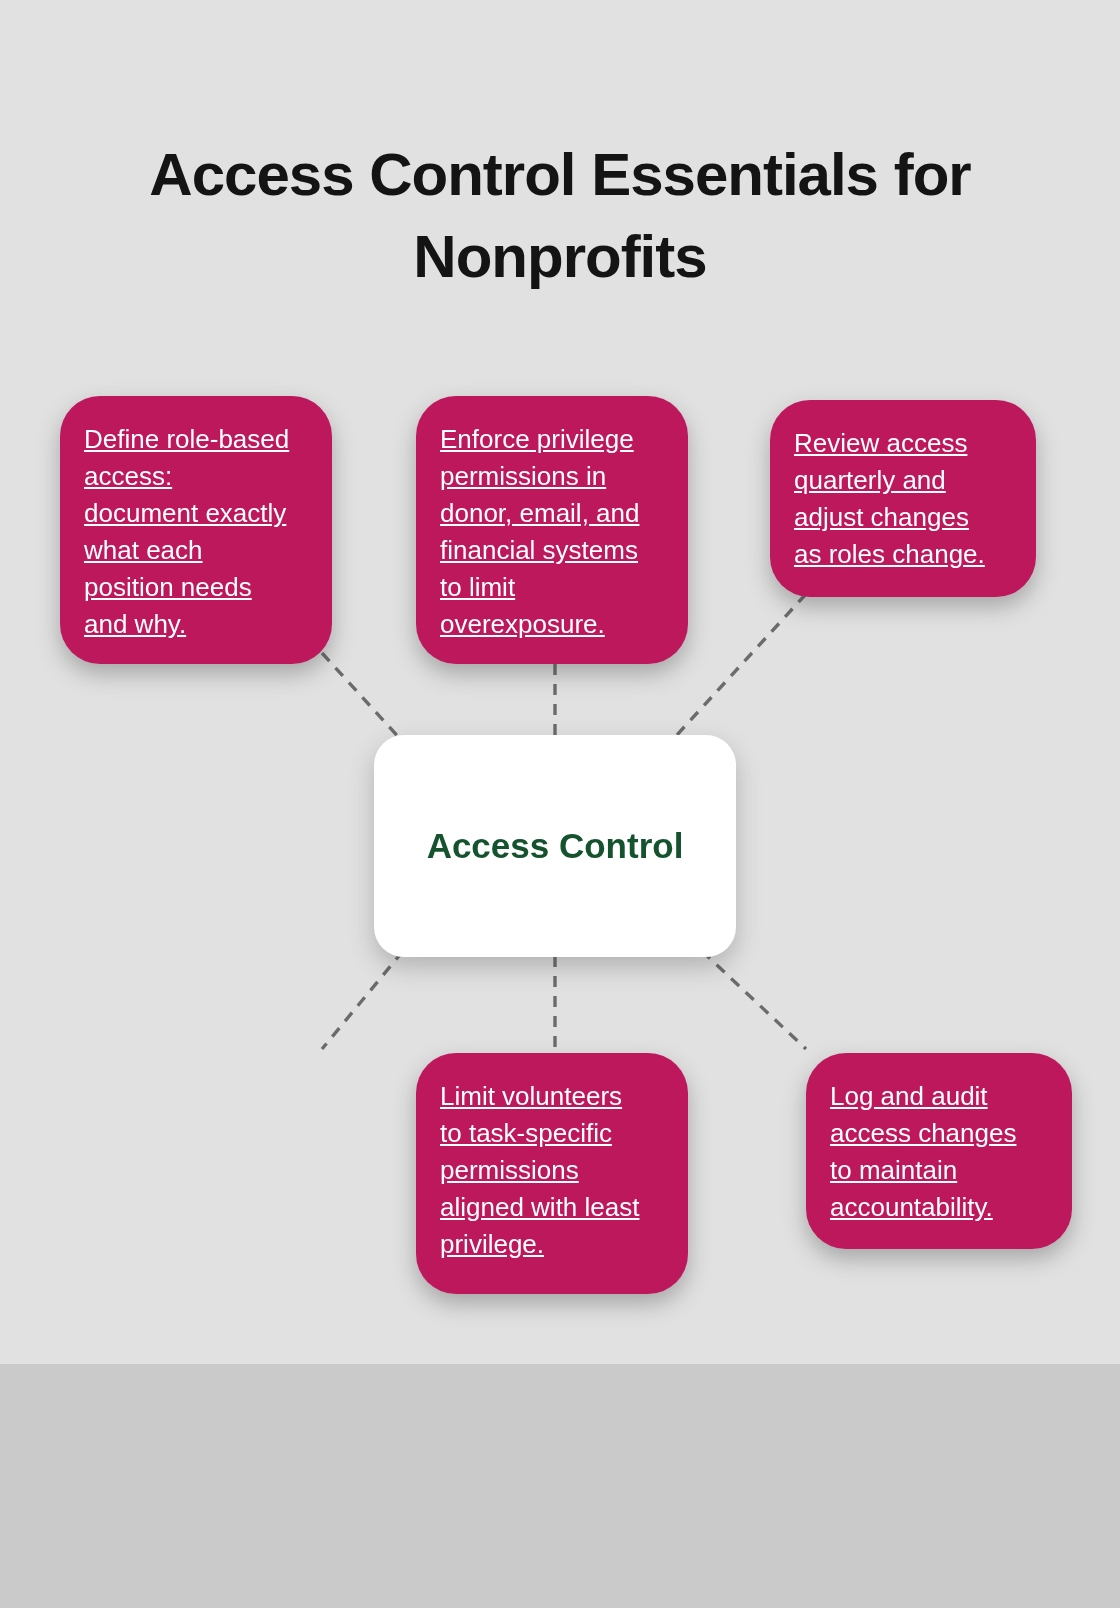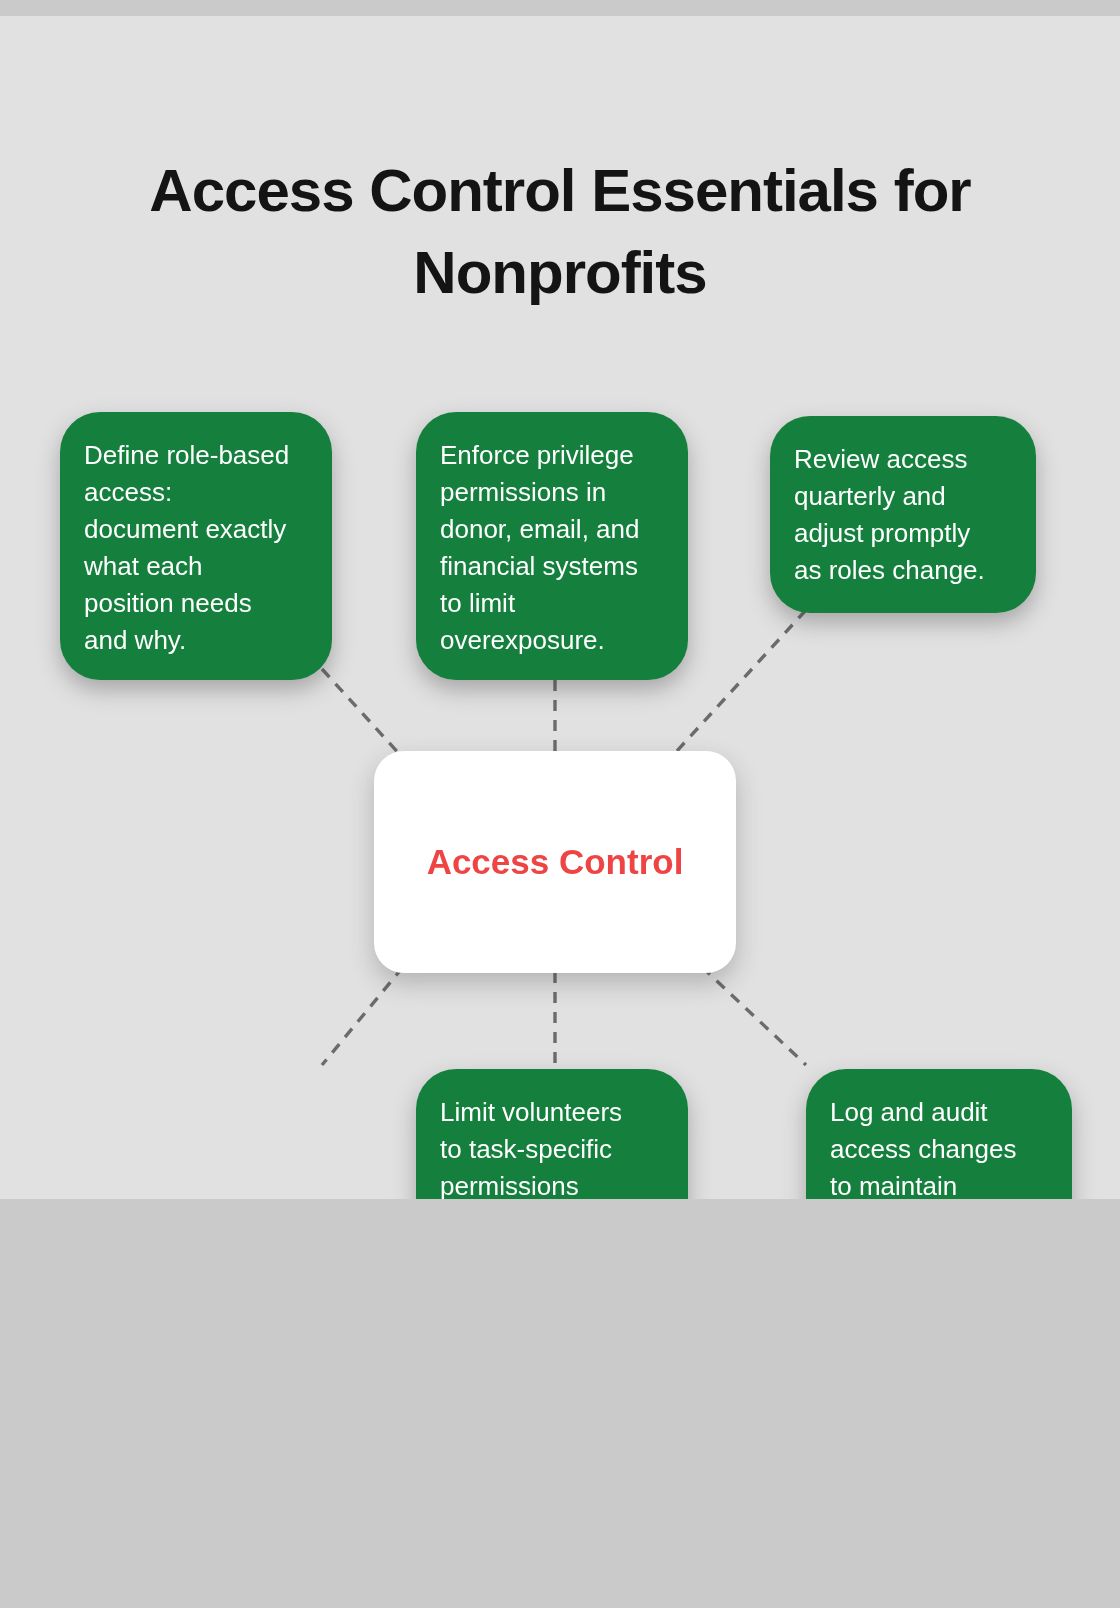--- a/index.html
+++ b/index.html
@@ -3,22 +3,22 @@
 <meta charset="utf-8">
 <style>
   html, body {
     margin: 0;
     padding: 0;
     background: #c9cac9;
   }
   .canvas {
     position: relative;
     width: 1120px;
-    height: 1183px;
-    margin: 16px auto;
+    height: 1364px;
+    margin: 0 auto;
     background: #e0e1e0;
     overflow: hidden;
     font-family: "Liberation Sans", sans-serif;
   }
   .page-title {
     position: absolute;
     top: 94px;
     left: 0;
     width: 1120px;
     text-align: center;
@@ -38,28 +38,29 @@
   .connectors line {
     stroke: #6b6b6b;
     stroke-width: 3.4;
     stroke-dasharray: 11 9;
     fill: none;
   }
   .node {
     position: absolute;
     z-index: 2;
     box-sizing: border-box;
-    background: #15803d;
+    background: #be185d;
     border-radius: 40px;
     color: #ffffff;
     font-size: 26px;
     line-height: 37px;
     padding: 25px 14px 8px 24px;
     white-space: pre;
     box-shadow: 0 10px 22px rgba(60, 60, 60, 0.35);
+    text-decoration: underline;
   }
   .node-1 { left: 60px;  top: 396px;  width: 272px; height: 268px; }
   .node-2 { left: 416px; top: 396px;  width: 272px; height: 268px; }
   .node-3 { left: 770px; top: 400px;  width: 266px; height: 197px; }
   .node-4 { left: 60px;  top: 1053px; width: 272px; height: 312px; }
   .node-5 { left: 416px; top: 1053px; width: 272px; height: 241px; }
   .node-6 { left: 806px; top: 1053px; width: 266px; height: 196px; }
   .center-node {
     position: absolute;
     z-index: 2;
@@ -68,21 +69,21 @@
     top: 735px;
     width: 362px;
     height: 222px;
     background: #ffffff;
     border-radius: 30px;
     display: flex;
     align-items: center;
     justify-content: center;
     font-size: 35px;
     font-weight: 800;
-    color: #ef4444;
+    color: #14532d;
     box-shadow: 0 10px 24px rgba(60, 60, 60, 0.28);
   }
   .logo {
     position: absolute;
     z-index: 2;
     left: 978px;
     top: 1466px;
     width: 84px;
     height: 76px;
     background: #ffffff;
@@ -148,21 +149,21 @@
 
   <div class="node node-2">Enforce privilege
 permissions in
 donor, email, and
 financial systems
 to limit
 overexposure.</div>
 
   <div class="node node-3">Review access
 quarterly and
-adjust promptly
+adjust changes
 as roles change.</div>
 
 
   <div class="node node-5">Limit volunteers
 to task-specific
 permissions
 aligned with least
 privilege.</div>
 
   <div class="node node-6">Log and audit

